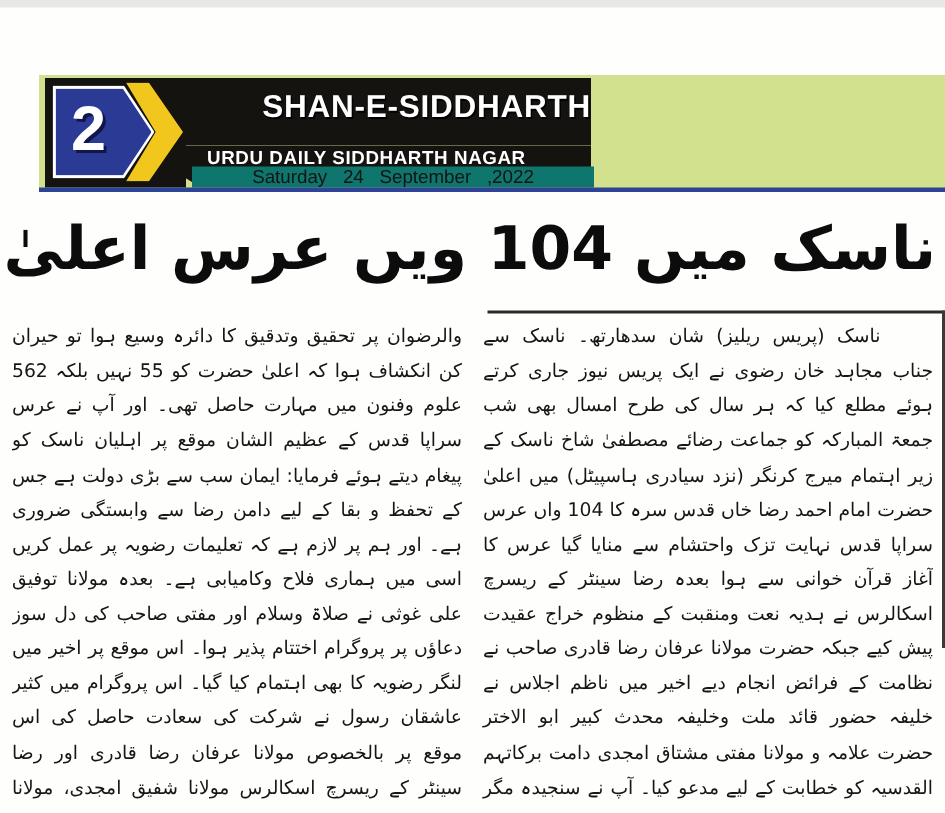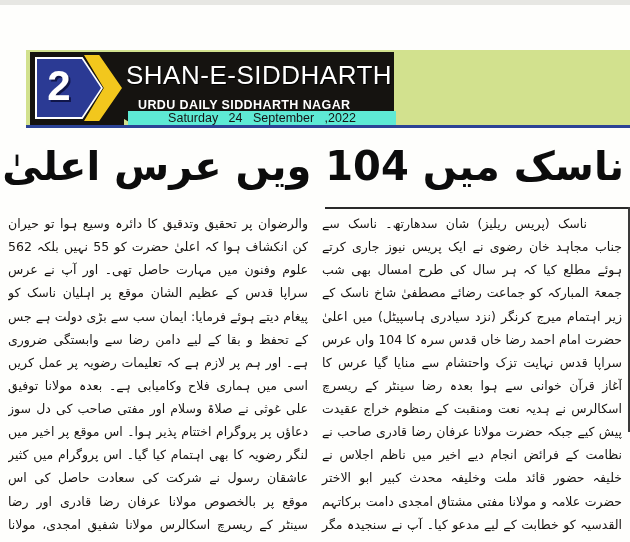--- a/index.html
+++ b/index.html
@@ -26,35 +26,35 @@
     position:absolute; left:4px; top:2px; width:364px; height:45px;
     background:#151310;
   }
   .mh-black-skew {
     position:absolute; left:62px; top:47px; width:306px; height:28px;
     background:#151310;
     clip-path: polygon(0 0, 100% 0, 100% 100%, 46px 100%);
   }
   .mh-title {
     position:absolute; left:100px; top:10px; width:268px;
-    text-align:left;
-    color:#ffffff; font-weight:400; font-size:26px; letter-spacing:0.5px;
+    text-align:right;
+    color:#ffffff; font-weight:700; font-size:21px; letter-spacing:0.5px;
     font-family:"Liberation Sans", sans-serif;
     text-shadow: 1px 1px 0 #000;
     white-space:nowrap;
   }
   .mh-sub {
     position:absolute; left:112px; top:48px; width:258px;
     text-align:left;
     color:#ffffff; font-weight:700; font-size:12.5px; letter-spacing:0.4px;
     white-space:nowrap;
   }
   .mh-date-strip {
     position:absolute; left:102px; top:61px; width:268px; height:14px;
-    background:#5eead4;
+    background:#0f766e;
     display:flex; align-items:center; justify-content:center;
     font-size:12.5px; color:#141414; word-spacing:7px;
     white-space:nowrap;
   }
   .mh-logo {
     position:absolute; left:4px; top:2px; width:94px; height:73px;
     background:#151310;
   }
   .mh-chevron {
     position:absolute; left:54px; top:3px; width:38px; height:66px;

